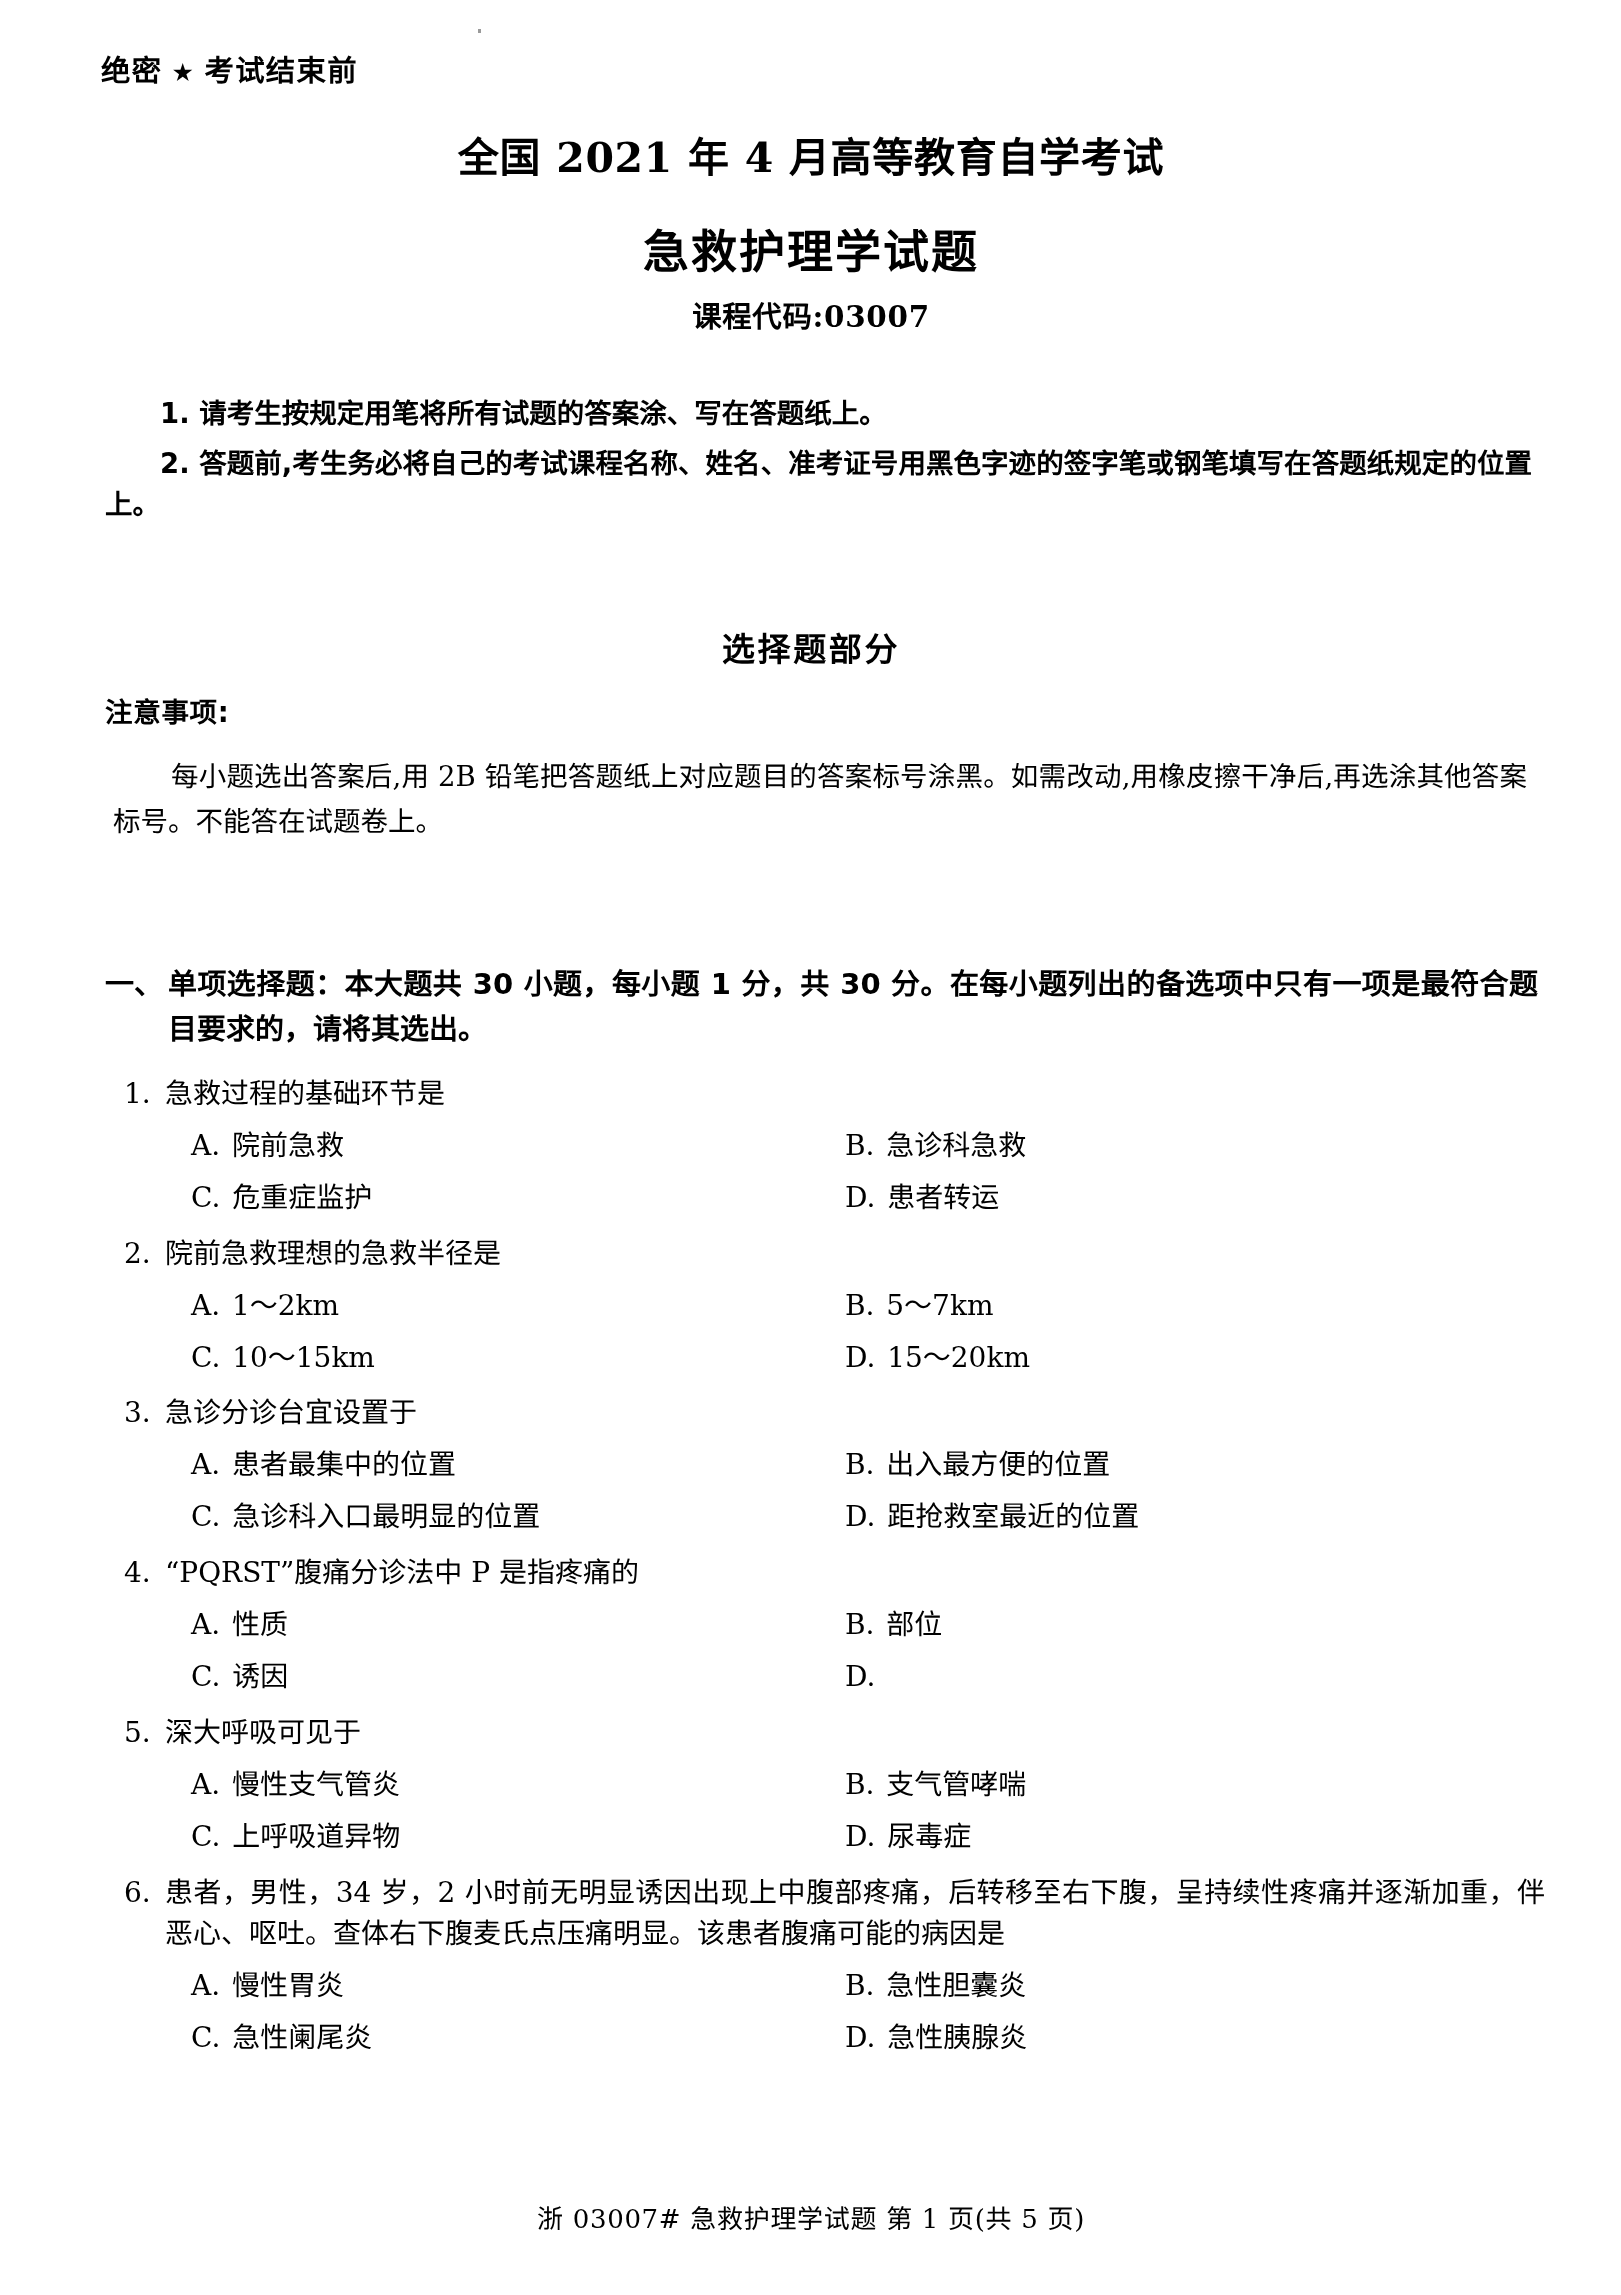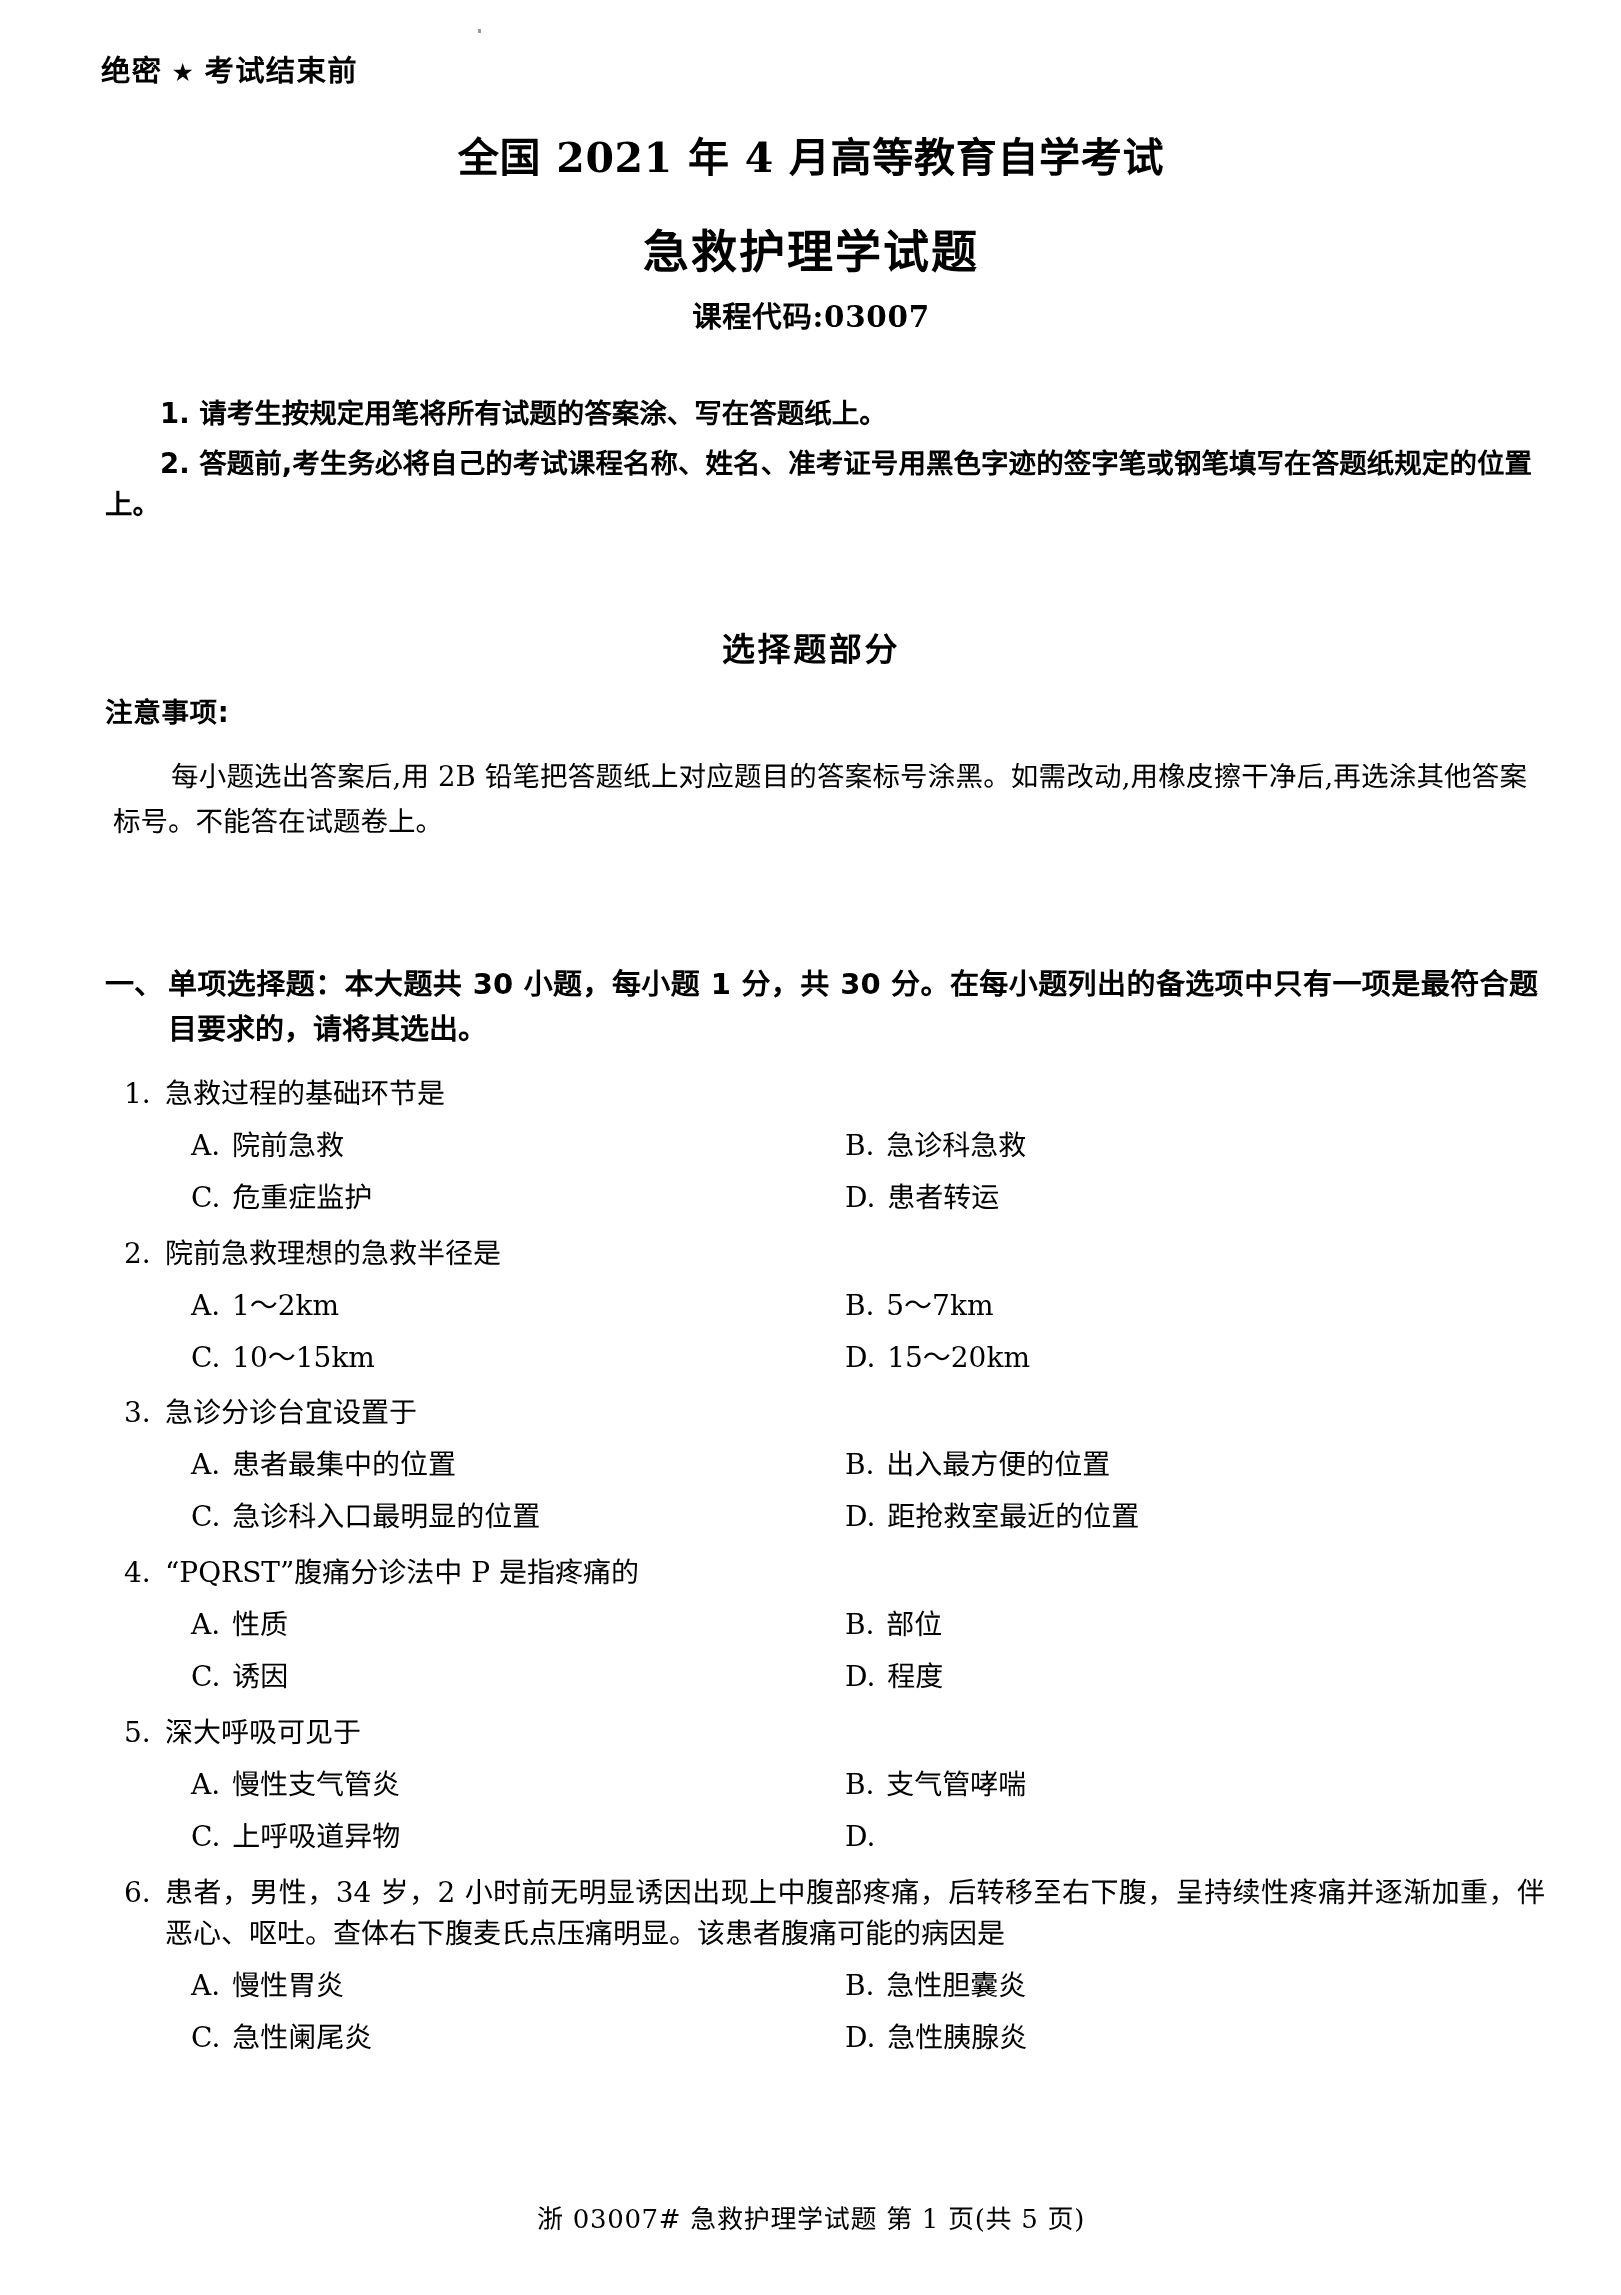--- a/index.html
+++ b/index.html
@@ -343,21 +343,20 @@
               <span class="opt-label">部位</span>
             </div>
           </div>
           <div class="opt-row">
             <div class="opt col1">
               <span class="opt-key">C.</span>
               <span class="opt-label">诱因</span>
             </div>
             <div class="opt col2">
               <span class="opt-key">D.</span>
-              <span class="opt-label">程度</span>
             </div>
           </div>
         </div>
         <div class="q-gap"></div>
       </div>
       <div class="q-block">
         <div class="q-stem">
           <span class="q-num">5.</span>
           <span class="q-text">深大呼吸可见于</span>
         </div>
@@ -372,20 +371,21 @@
               <span class="opt-label">支气管哮喘</span>
             </div>
           </div>
           <div class="opt-row">
             <div class="opt col1">
               <span class="opt-key">C.</span>
               <span class="opt-label">上呼吸道异物</span>
             </div>
             <div class="opt col2">
               <span class="opt-key">D.</span>
+              <span class="opt-label">尿毒症</span>
             </div>
           </div>
         </div>
         <div class="q-gap"></div>
       </div>
       <div class="q-block">
         <div class="q-stem">
           <span class="q-num">6.</span>
           <span class="q-text">患者，男性，34 岁，2 小时前无明显诱因出现上中腹部疼痛，后转移至右下腹，呈持续性疼痛并逐渐加重，伴恶心、呕吐。查体右下腹麦氏点压痛明显。该患者腹痛可能的病因是</span>
         </div>

